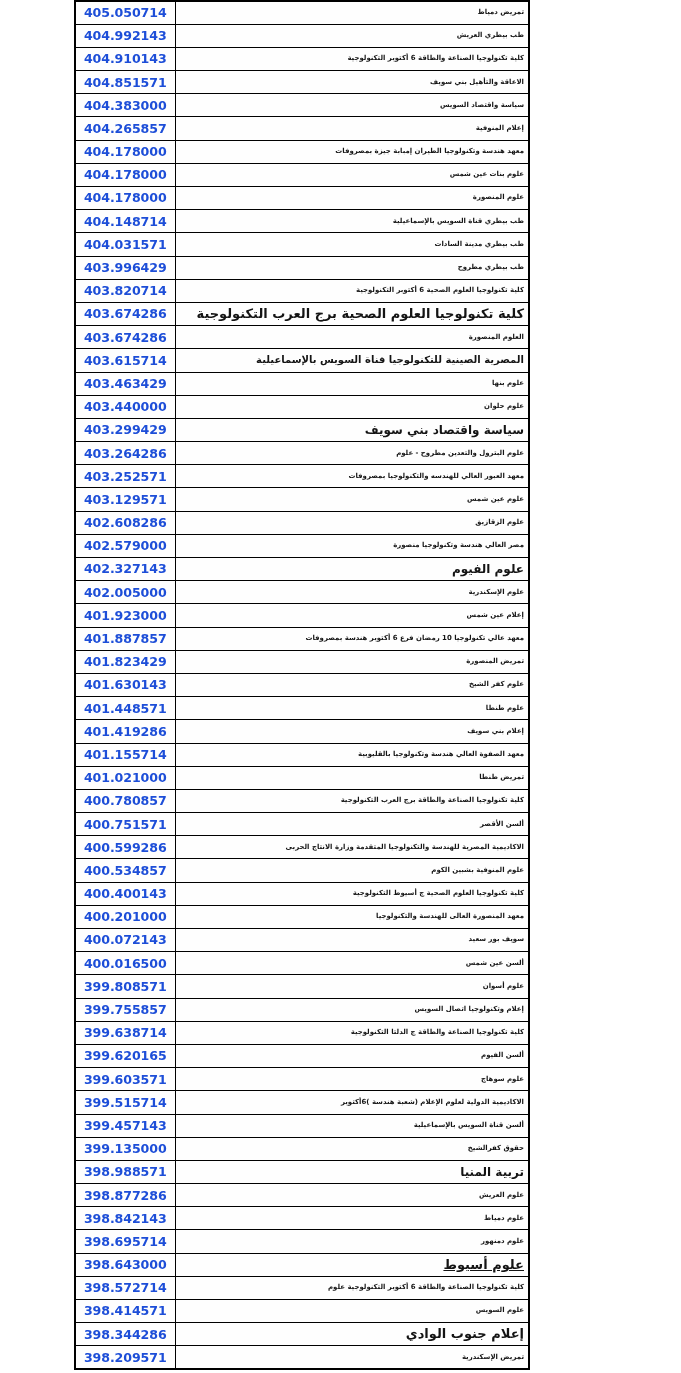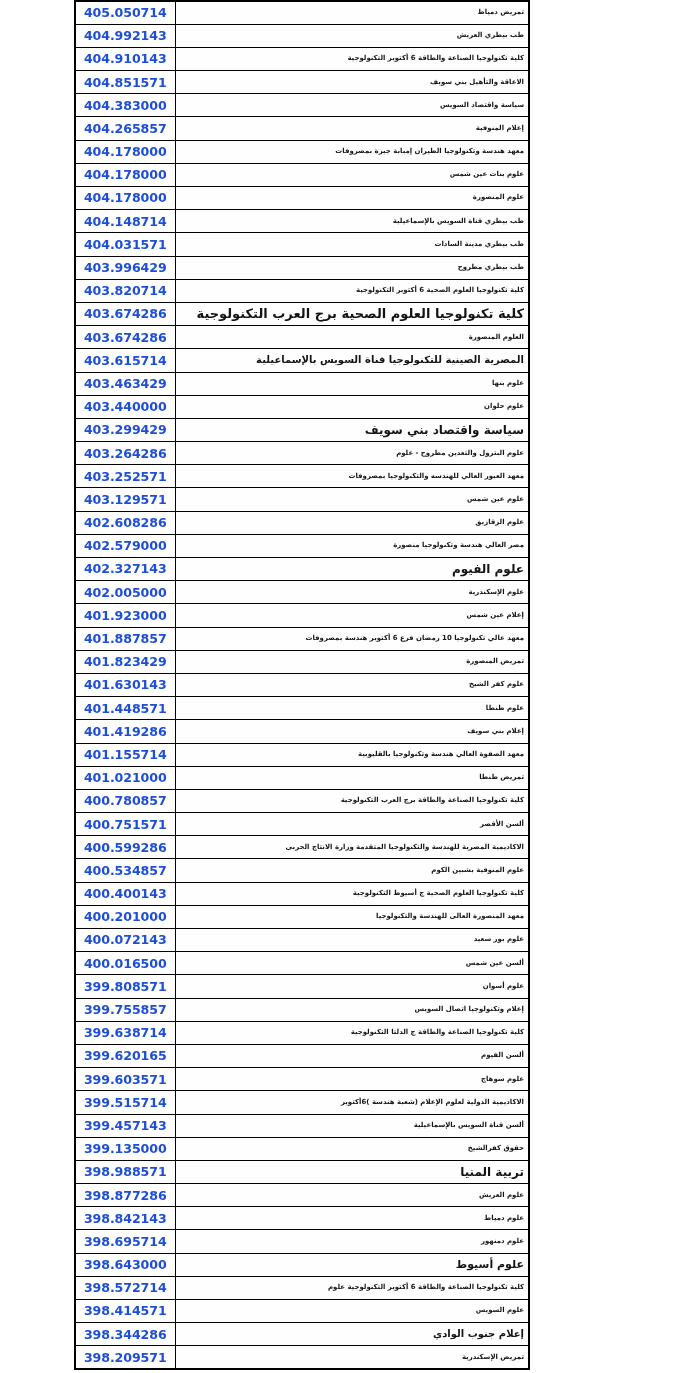--- a/index.html
+++ b/index.html
@@ -228,21 +228,21 @@
         </tr>
         <tr>
           <td class="faculty-cell" style="font-size: 6.95px;">كلية تكنولوجيا العلوم الصحية ج أسيوط التكنولوجية</td>
           <td class="score-cell">400.400143</td>
         </tr>
         <tr>
           <td class="faculty-cell" style="font-size: 6.95px;">معهد المنصورة العالى للهندسة والتكنولوجيا</td>
           <td class="score-cell">400.201000</td>
         </tr>
         <tr>
-          <td class="faculty-cell" style="font-size: 6.95px;">علوم بور سعيد</td>
+          <td class="faculty-cell" style="font-size: 6.95px;">سويف بور سعيد</td>
           <td class="score-cell">400.072143</td>
         </tr>
         <tr>
           <td class="faculty-cell" style="font-size: 6.95px;">ألسن عين شمس</td>
           <td class="score-cell">400.016500</td>
         </tr>
         <tr>
           <td class="faculty-cell" style="font-size: 6.95px;">علوم أسوان</td>
           <td class="score-cell">399.808571</td>
         </tr>
@@ -284,33 +284,33 @@
         </tr>
         <tr>
           <td class="faculty-cell" style="font-size: 6.95px;">علوم دمياط</td>
           <td class="score-cell">398.842143</td>
         </tr>
         <tr>
           <td class="faculty-cell" style="font-size: 6.95px;">علوم دمنهور</td>
           <td class="score-cell">398.695714</td>
         </tr>
         <tr>
-          <td class="faculty-cell" style="font-size: 11px;">علوم أسيوط</td>
+          <td class="faculty-cell" style="font-size: 13px; text-decoration: underline;">علوم أسيوط</td>
           <td class="score-cell">398.643000</td>
         </tr>
         <tr>
           <td class="faculty-cell" style="font-size: 6.95px;">كلية تكنولوجيا الصناعة والطاقة 6 أكتوبر التكنولوجية علوم</td>
           <td class="score-cell">398.572714</td>
         </tr>
         <tr>
           <td class="faculty-cell" style="font-size: 6.95px;">علوم السويس</td>
           <td class="score-cell">398.414571</td>
         </tr>
         <tr>
-          <td class="faculty-cell" style="font-size: 10px;">إعلام جنوب الوادي</td>
+          <td class="faculty-cell" style="font-size: 13px;">إعلام جنوب الوادي</td>
           <td class="score-cell">398.344286</td>
         </tr>
         <tr>
           <td class="faculty-cell" style="font-size: 6.95px;">تمريض الإسكندرية</td>
           <td class="score-cell">398.209571</td>
         </tr>
       </tbody>
   </table>
 </div>
 

